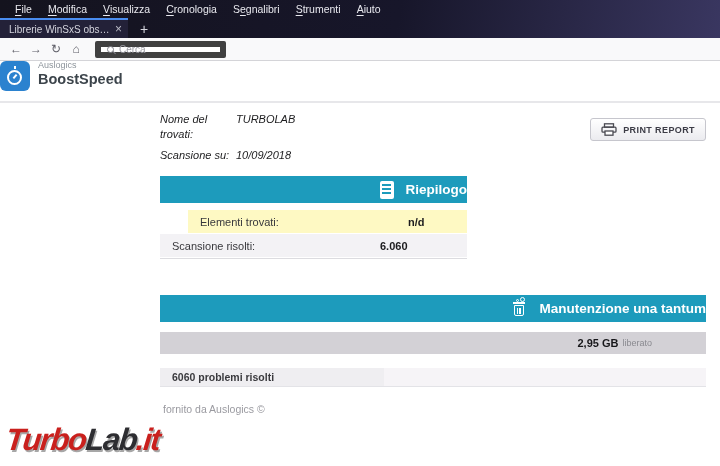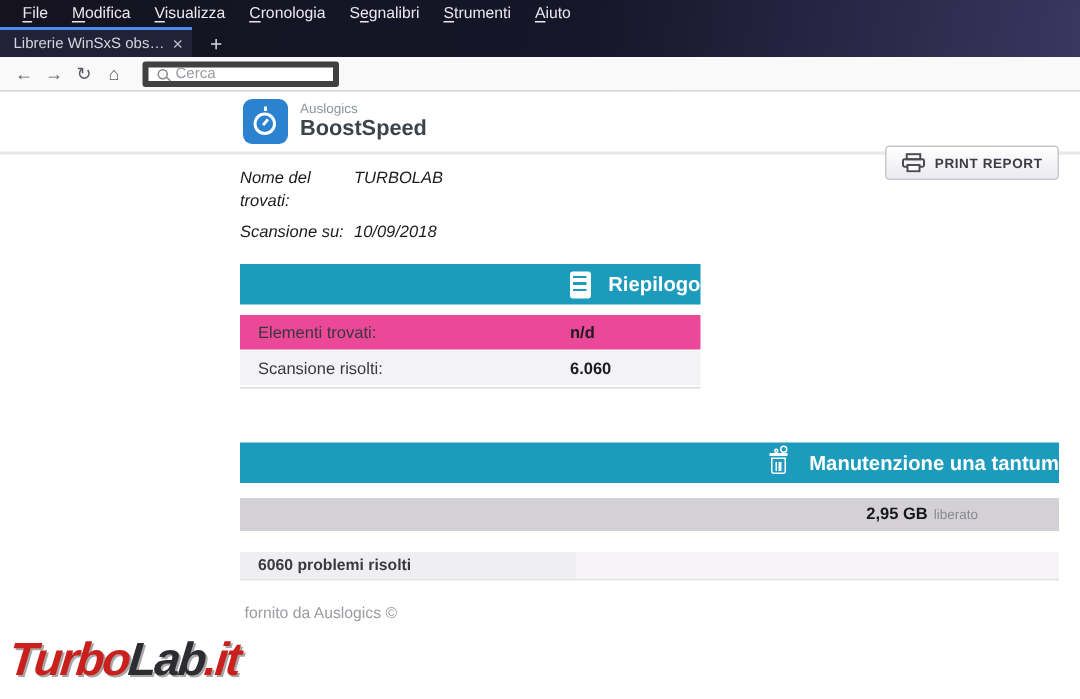--- a/index.html
+++ b/index.html
@@ -47,46 +47,46 @@
   .info-icon {
     width:10px; height:10px; border:1px solid #74747c; border-radius:50%;
     color:#74747c; font-size:7.5px; line-height:8px; text-align:center; flex:none;
   }
   .info-icon::after { content:"i"; }
   .url-text { flex:1; font-size:10.5px; color:#2e2e36; white-space:nowrap; overflow:hidden; }
   .page-actions { color:#5d5d66; font-size:11px; }
   .star-icon { color:#5d5d66; font-size:11px; }
   .search-field {
     width:131px; height:17px; margin-left:9px; background:#ffffff;
-    border:4px solid #404040; border-radius:2px;
+    border:6px solid #404040; border-radius:2px;
     display:flex; align-items:center; padding:0 6px; gap:5px;
   }
   .lens-icon { width:7px; height:7px; border:1.4px solid #85858d; border-radius:50%; position:relative; flex:none; }
   .lens-icon::after { content:""; position:absolute; width:4px; height:1.4px; background:#85858d;
     bottom:-2px; right:-3px; transform:rotate(45deg); }
   .search-placeholder { font-size:10px; color:#9a9aa2; }
 
   
   .site-band { height:42px; background:#ffffff; border-bottom:2px solid #e7e7ea;
-    display:flex; align-items:center; padding-left:162px; }
+    display:flex; }
   .logo-mark {
     width:30px; height:30px; background:#2b82cf; border-radius:6px;
     position:relative; flex:none;
   }
   .logo-watch { position:absolute; left:7px; top:9px; width:15px; height:15px;
     border:2.2px solid #ffffff; border-radius:50%; }
   .logo-watch::before { content:""; position:absolute; left:4.5px; top:-6px; width:2.5px; height:3px; background:#ffffff; }
   .logo-watch::after { content:""; position:absolute; left:5px; top:2px; width:2px; height:5px; background:#ffffff; transform:rotate(40deg); }
   .brand-text { margin-left:8px; line-height:1; }
   .brand-top { font-size:9px; color:#8d949b; margin-bottom:2px; }
   .brand-bottom { font-size:14.5px; font-weight:bold; color:#3c444b; }
 
   
   .print-btn {
-    position:absolute; top:97px; right:14px; height:23px;
+    position:absolute; top:118px; right:14px; height:23px;
     display:flex; align-items:center; gap:6px; padding:0 10px;
     background:linear-gradient(#ffffff,#ebebef);
     border:1px solid #c6c6cd; border-radius:3px;
     font-size:9px; font-weight:bold; color:#3c3c46; letter-spacing:.4px;
   }
 
   
   .main { margin-left:160px; width:546px; }
   .report-title { margin-top:30px; font-size:21px; font-weight:bold; color:#0d0d0d; letter-spacing:-.2px; }
 
@@ -99,21 +99,21 @@
     font-size:13.5px; font-weight:bold;justify-content:flex-end;
   }
   .summary { margin-top:13px; width:307px; }
   .doc-icon { width:14px; height:18px; background:#ffffff; border-radius:2px; padding:3.5px 2.5px; flex:none; }
   .doc-icon i { display:block; height:100%;
     background:repeating-linear-gradient(180deg,#1d9bbc 0 1.6px,transparent 1.6px 4.2px); }
   .summary-rows { margin-top:7px; border-bottom:1px solid #dcdce0; }
   .sum-row { height:23px; display:grid; grid-template-columns:208px auto; align-items:center;
     padding-left:12px; font-size:11px; color:#38383c; margin-bottom:1px; }
   .sum-row .val { font-weight:bold; color:#1c1c1e; }
-  .row-a { background:#ec4899; }
+  .row-a { background:#fef9c3;margin-left:28px; }
   .row-b { background:#f3f2f5; }
 
   .maintenance { margin-top:36px; width:546px; }
   .trash-icon { width:16px; height:19px; position:relative; flex:none; }
   .trash-icon .lid { position:absolute; top:3px; left:1px; width:12px; height:1.6px; background:#ffffff; }
   .trash-icon .body { position:absolute; top:6px; left:2px; width:10px; height:11px;
     border:1.5px solid #ffffff; border-radius:0 0 2px 2px; }
   .trash-icon .body::before, .trash-icon .body::after { content:""; position:absolute; top:1.5px; bottom:1.5px; width:1.3px; background:#ffffff; }
   .trash-icon .body::before { left:2px; } .trash-icon .body::after { right:2px; }
   .trash-icon .gear1, .trash-icon .gear2 { position:absolute; border:1.3px solid #ffffff; border-radius:50%; }

